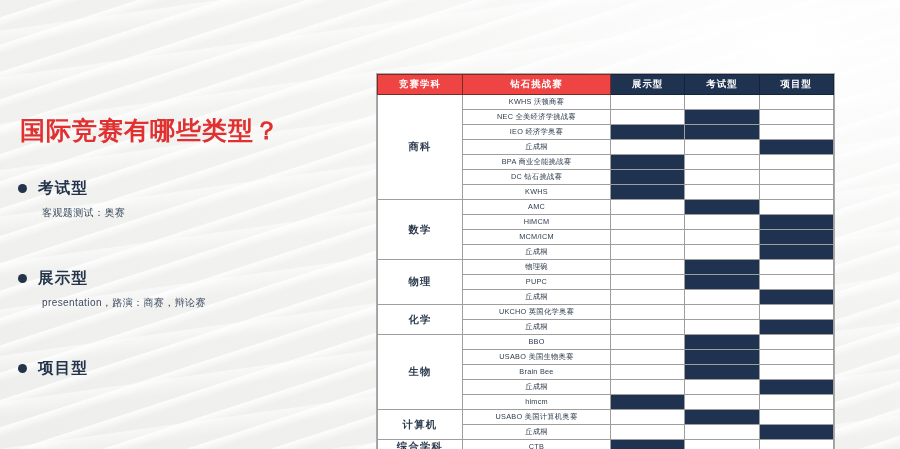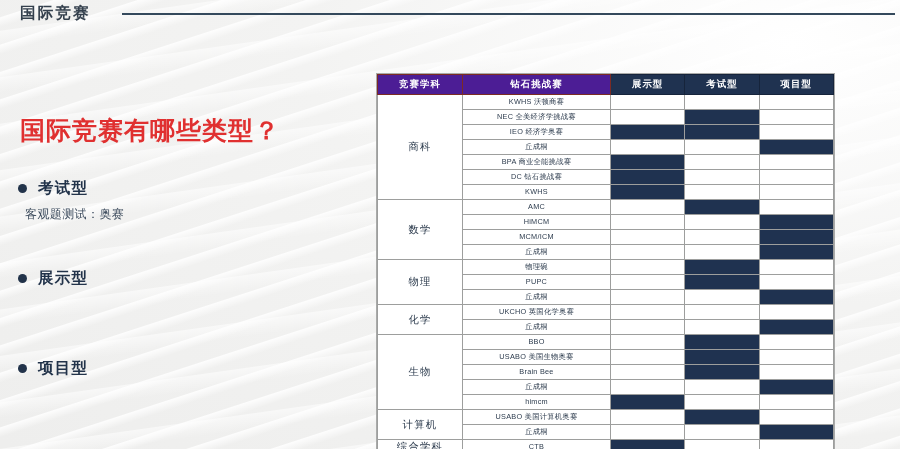--- a/index.html
+++ b/index.html
@@ -79,23 +79,23 @@
     flex: none;
   }
   .blk-title {
     font-size: 15.5px;
     font-weight: bold;
     letter-spacing: 1.3px;
     color: #22334a;
     white-space: nowrap;
   }
   .blk-sub {
-    margin-left: 7px;
+    margin-left: 24px;
     margin-top: 7px;
-    font-size: 12px;
+    font-size: 10px;
     letter-spacing: 0.4px;
     color: #3b4a5c;
     white-space: nowrap;
   }
   #blk0 { top: 74px; }
   #blk1 { top: 164px; }
   #blk2 { top: 254px; }
   
   #tbl-wrap {
     position: absolute;
@@ -125,57 +125,54 @@
     overflow: hidden;
     white-space: nowrap;
   }
   thead th {
     height: 19px;
     font-size: 9.4px;
     font-weight: bold;
     letter-spacing: 1.1px;
     color: #ffffff;
   }
-  th.h-red  { background: #4c1d95; border-color: #7b2b24; }
+  th.h-red  { background: #ef4444; border-color: #7b2b24; }
   th.h-navy { background: #1f3250; border-color: #16243b; }
   td.subject {
     font-size: 10.3px;
-    font-weight: normal;
+    font-weight: bold;
     letter-spacing: 1.3px;
     color: #2c3b4d;
   }
   td.fill { background: #1f3250; }
   td.name { font-weight: normal; }
 </style>
 </head>
 <body>
 
 <div id="slide">
 
-  <div id="hdr">
-    <div id="hdr-title">国际竞赛</div>
-    <div id="hdr-rule"></div>
-  </div>
 
   <div id="left">
     <div id="main-title">国际竞赛有哪些类型？</div>
 
     <div class="blk" id="blk0">
       <div class="blk-head">
         <span class="dot"></span>
         <span class="blk-title">考试型</span>
       </div>
       <div class="blk-sub">客观题测试：奥赛</div>
     </div>
 
     <div class="blk" id="blk1">
       <div class="blk-head">
         <span class="dot"></span>
         <span class="blk-title">展示型</span>
       </div>
+      <div class="blk-sub">presentation，路演：商赛，辩论赛</div>
     </div>
 
     <div class="blk" id="blk2">
       <div class="blk-head">
         <span class="dot"></span>
         <span class="blk-title">项目型</span>
       </div>
     </div>
   </div>
 

